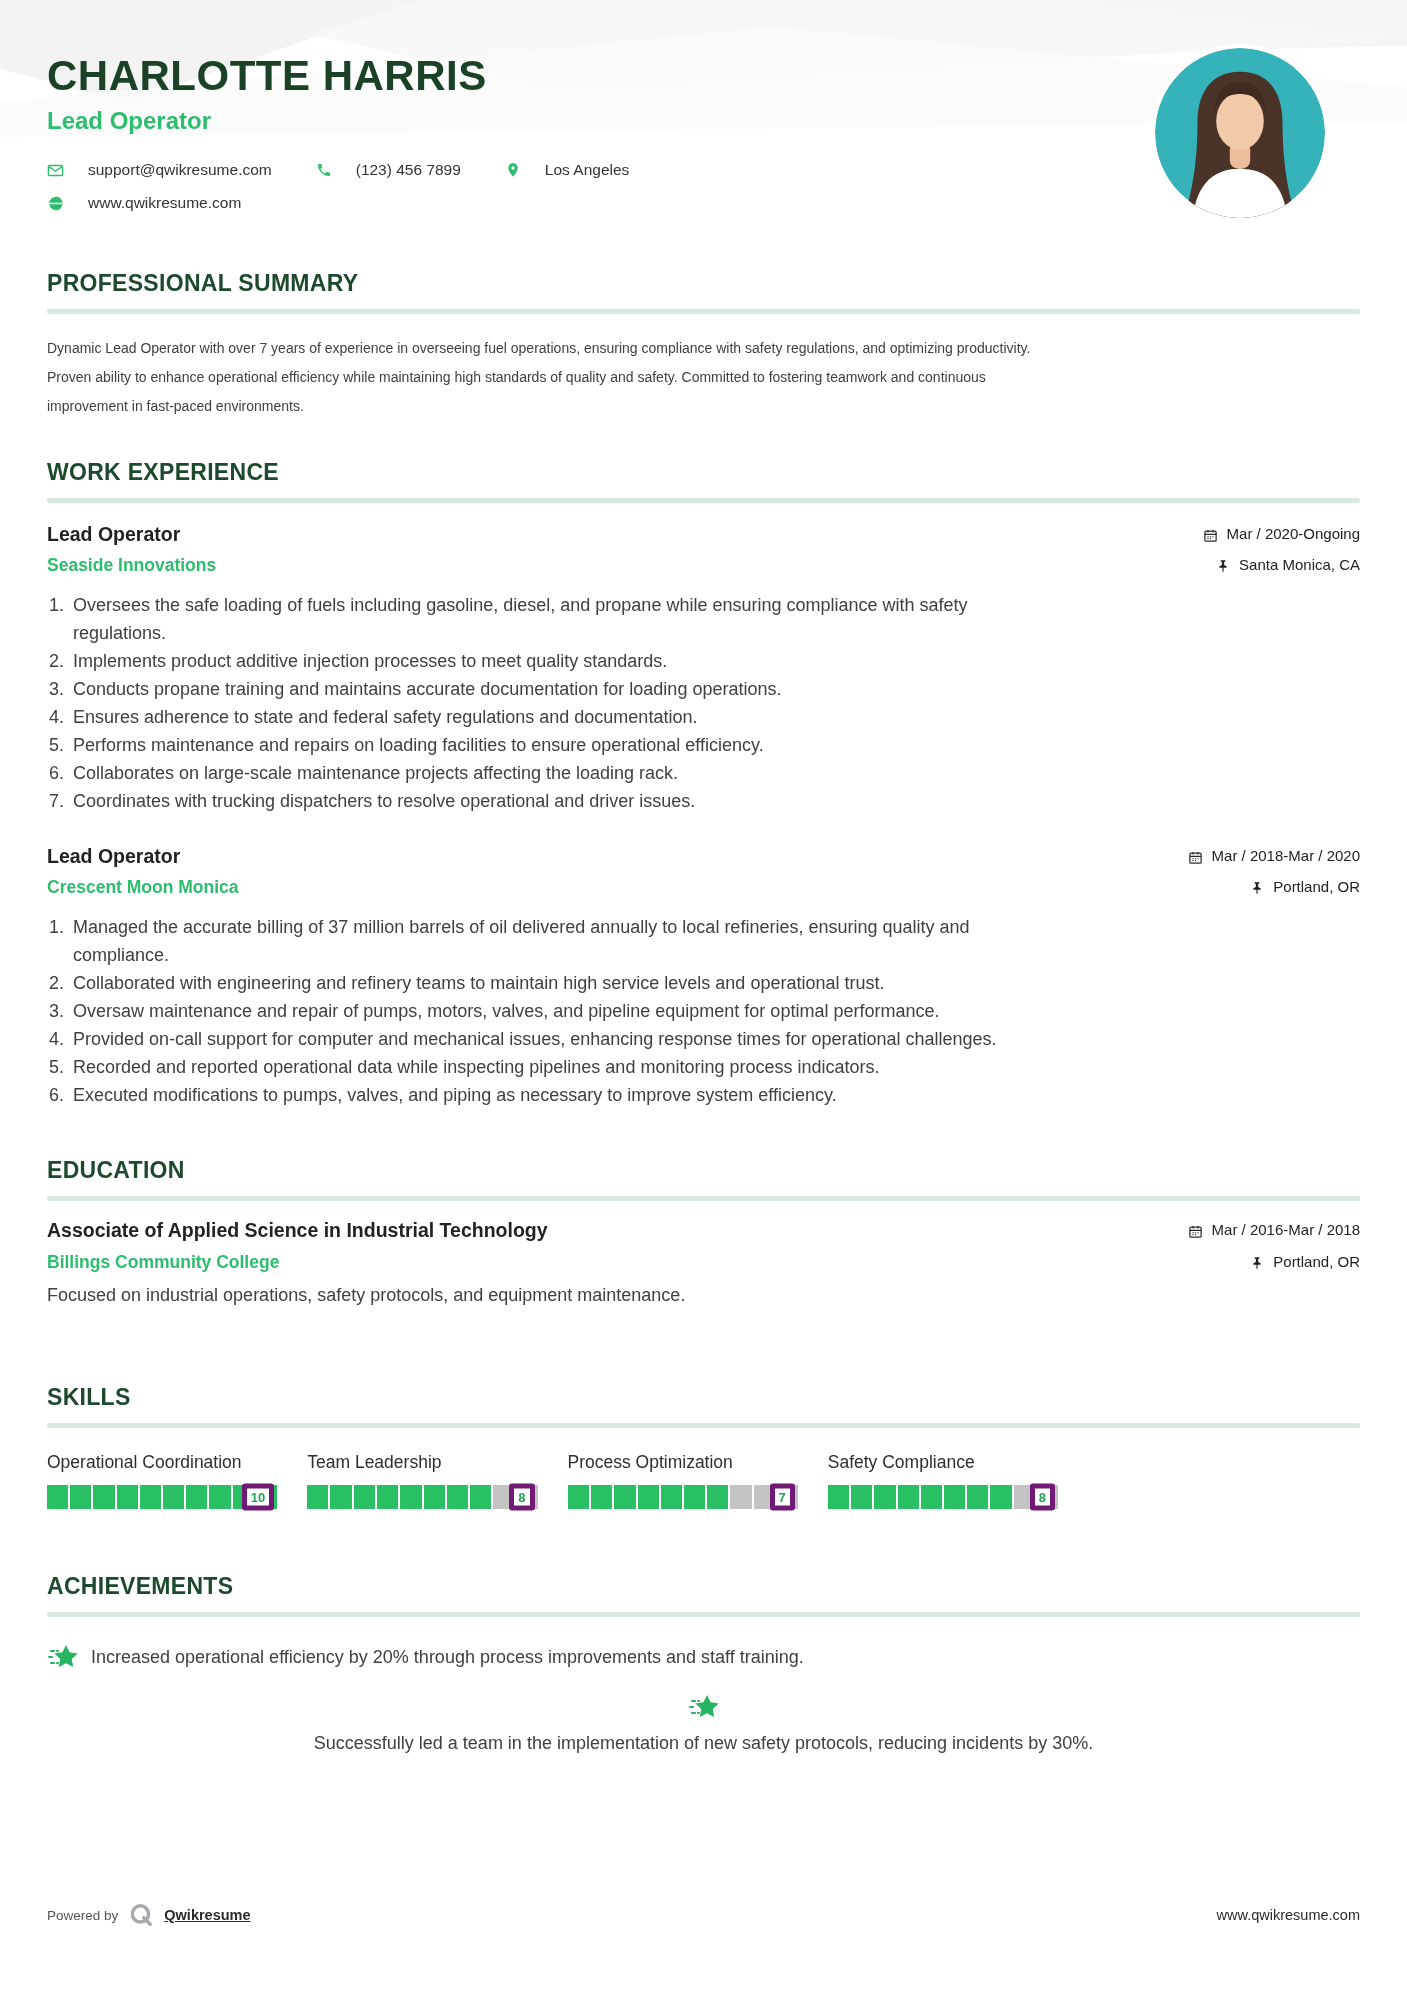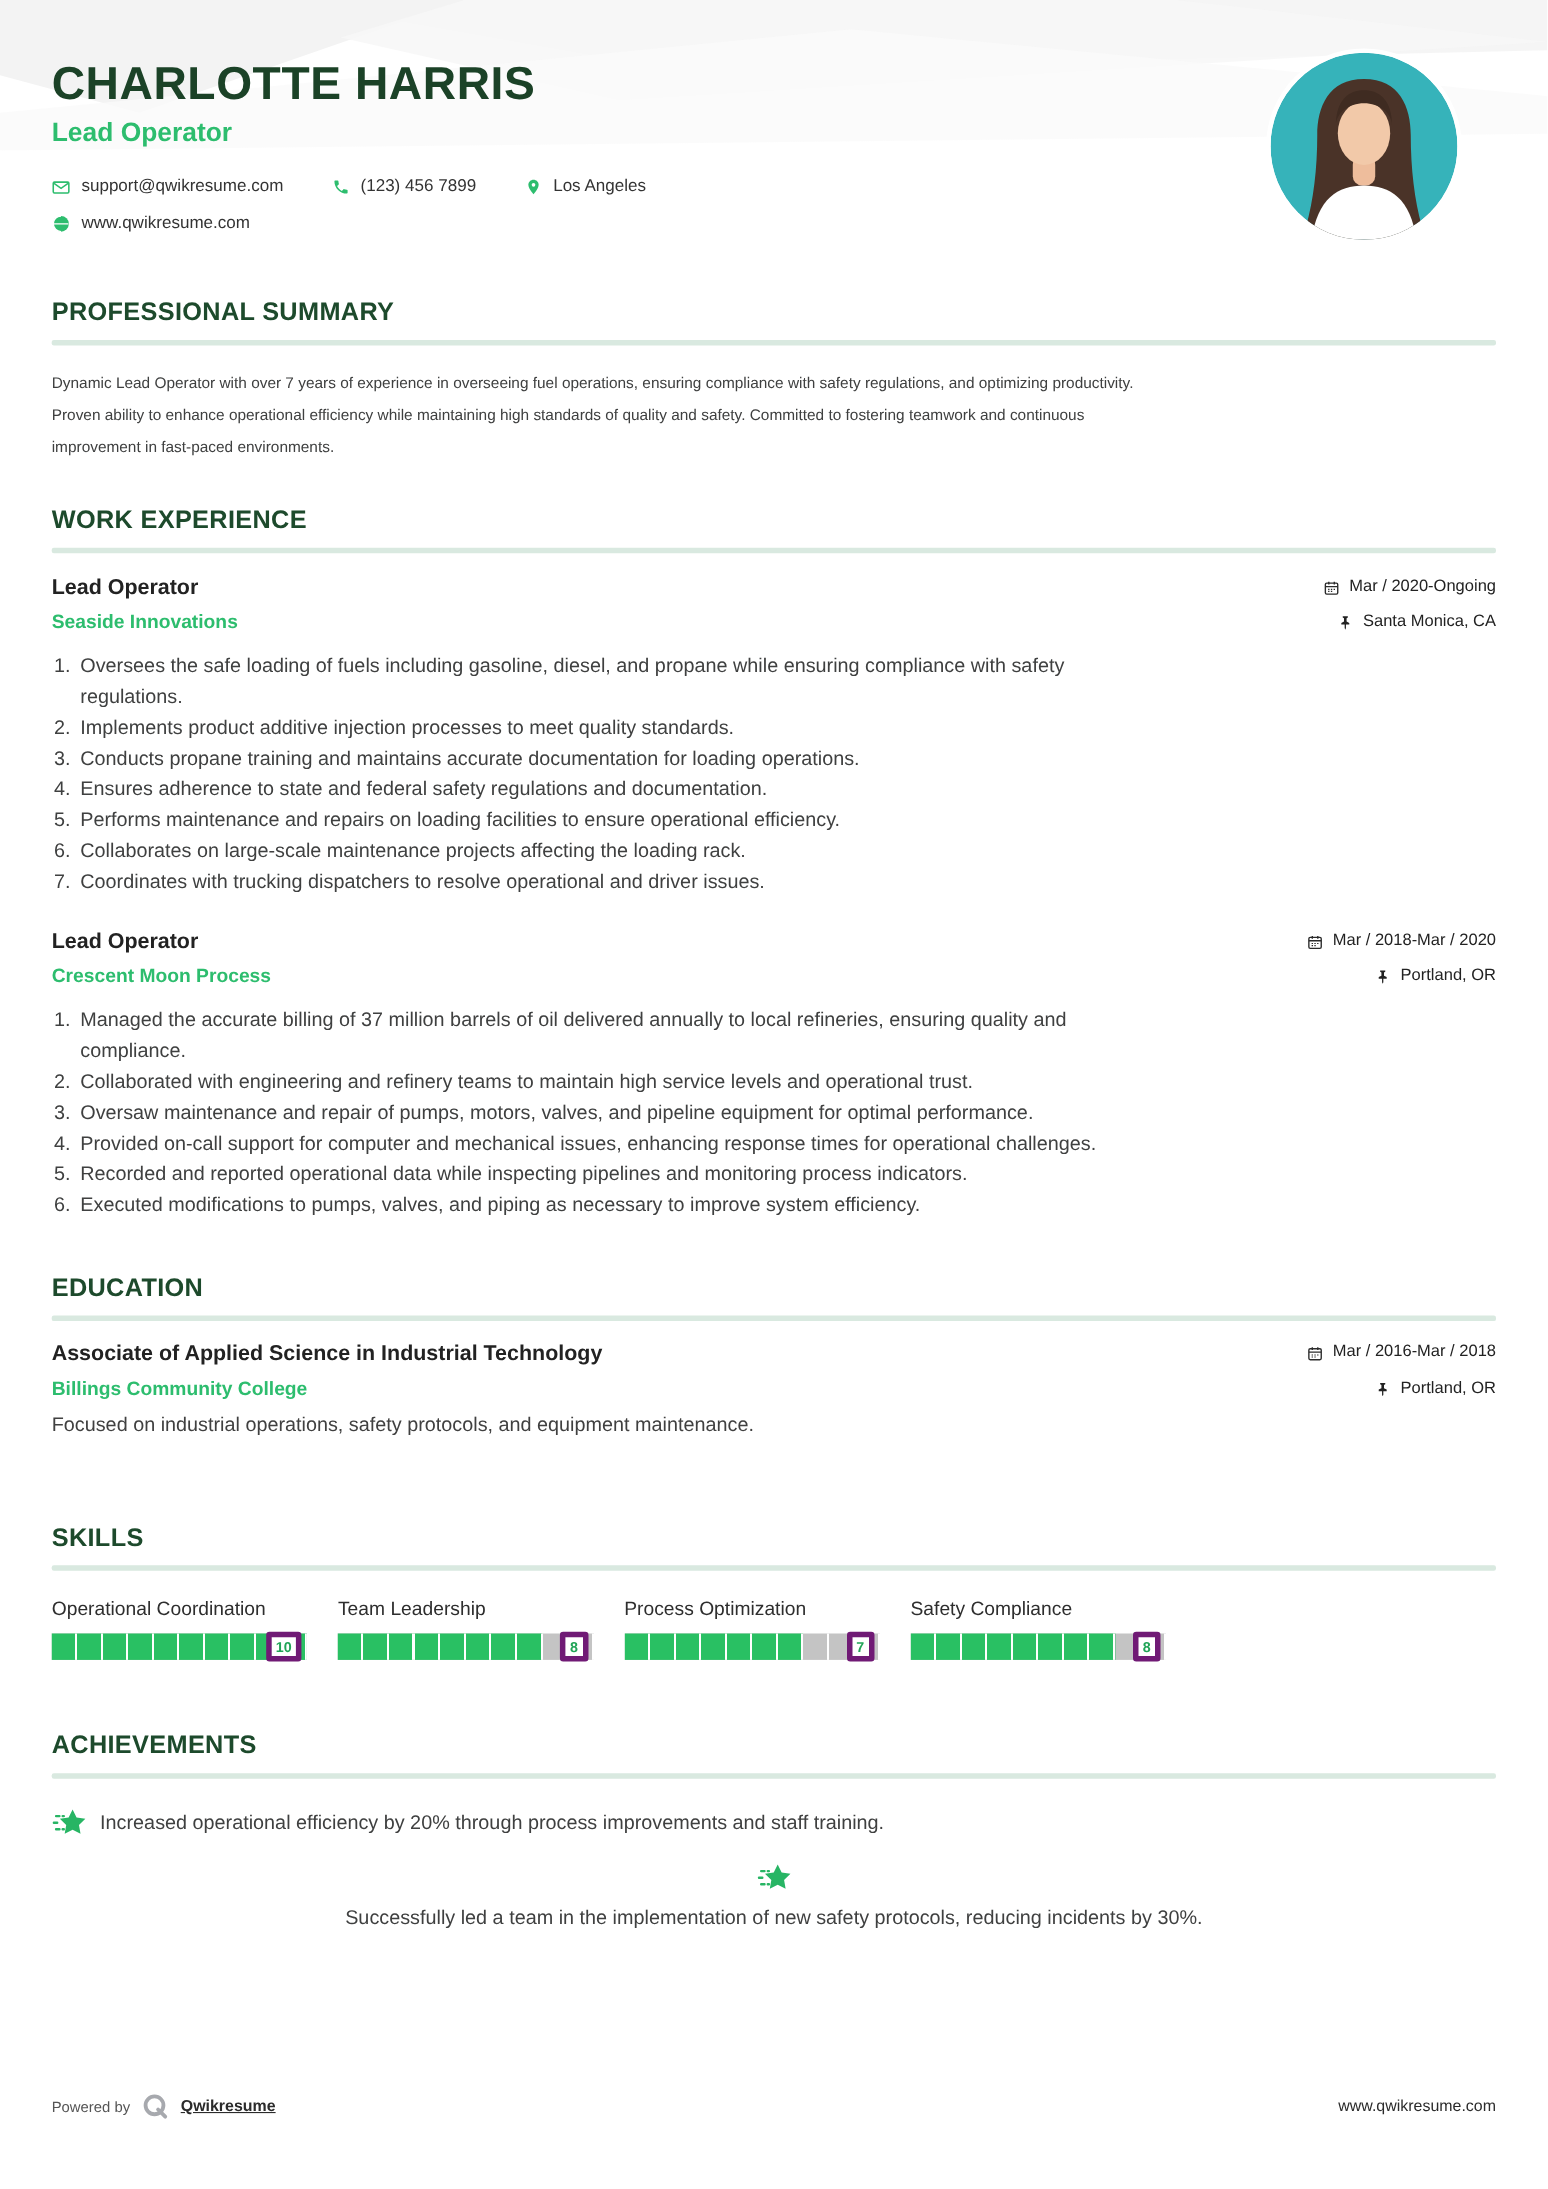--- a/index.html
+++ b/index.html
@@ -19,21 +19,21 @@
       clip-path:polygon(0 27%, 55% 7%, 100% 23%, 100% 32%, 0 36%); }
 
   .content { position:relative; padding:0 47px; }
 
   
   .hdr { padding-top:54px; }
   .name { font-size:42px; font-weight:800; letter-spacing:.5px; color:#1b4227; line-height:1.05; }
   .role { margin-top:9px; font-size:24px; font-weight:600; color:#2dbd6e; }
   .contact-row { display:flex; align-items:center; margin-top:26px; font-size:15.5px; color:#333; }
   .contact-row + .contact-row { margin-top:15px; }
-  .contact-item { display:flex; align-items:center; gap:10px; margin-right:44px; }
+  .contact-item { display:flex; align-items:center; gap:24px; margin-right:44px; }
   .contact-item svg { flex:none; display:block; }
 
   .photo-wrap { position:absolute; top:48px; right:82px; width:170px; height:170px;
       border-radius:50%; overflow:hidden; box-shadow:0 0 0 4px #ffffff; }
   .photo-wrap svg { display:block; }
 
   
   .sec-head { font-size:23px; font-weight:700; letter-spacing:.3px; color:#1d4a2c; }
   .rule { height:5px; background:#d9e9e0; border-radius:2px; margin-top:12px; }
   .text-block { max-width:1013px; }
@@ -197,21 +197,21 @@
           <div class="meta">
             <svg width="15" height="15" viewBox="0 0 24 24">
               <rect x="3" y="5" width="18" height="16" rx="2" fill="none" stroke="#2b2b2b" stroke-width="2"></rect>
               <path d="M8 3v4M16 3v4M3 10h18" fill="none" stroke="#2b2b2b" stroke-width="2"></path>
               <path d="M7 14h2M11 14h2M15 14h2M7 17h2M11 17h2" stroke="#2b2b2b" stroke-width="1.6"></path>
             </svg>
             <span>Mar / 2018-Mar / 2020</span>
           </div>
         </div>
         <div class="row-split">
-          <div class="company">Crescent Moon Process</div>
+          <div class="company">Crescent Moon Monica</div>
           <div class="meta">
             <svg width="14" height="14" viewBox="0 0 24 24">
               <path d="M8 2h8v2.2l-2 1v5l4.2 2.3V15h-5.2v5.5L12 23l-1-2.5V15H5.8v-2.5L10 10.2v-5l-2-1z" fill="#222222"></path>
             </svg>
             <span>Portland, OR</span>
           </div>
         </div>
         <ol class="duties text-block">
           <li>Managed the accurate billing of 37 million barrels of oil delivered annually to local refineries, ensuring quality and compliance.</li>
           <li>Collaborated with engineering and refinery teams to maintain high service levels and operational trust.</li>

